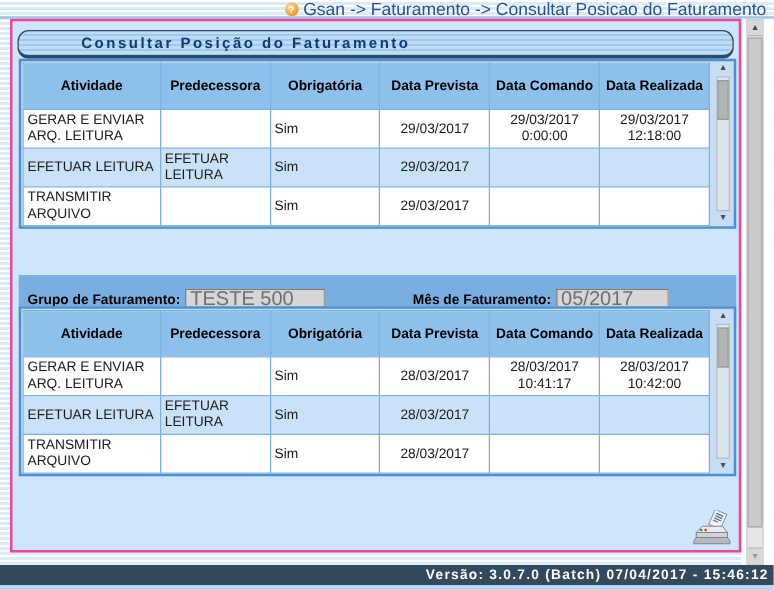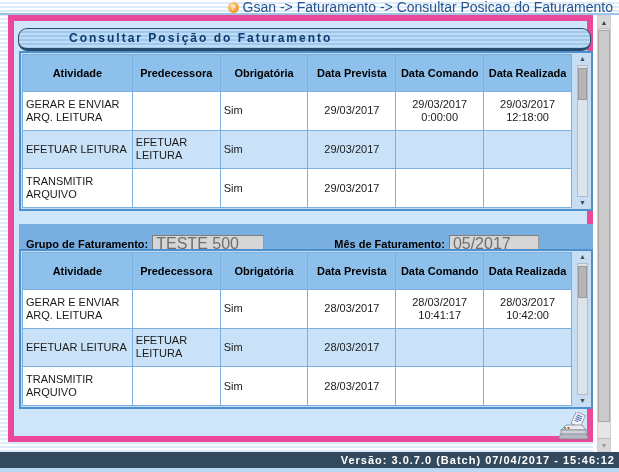--- a/index.html
+++ b/index.html
@@ -19,32 +19,32 @@
 
   
   .right-white { position:absolute; left:593px; top:15px; width:26px; height:437px; background:#ffffff; }
   .o-sb { position:absolute; left:597px; top:15px; width:14px; height:437px; background:#e6e6e6; border:1px solid #cfcfcf; }
   .o-sb .arr { position:absolute; left:0; width:12px; height:13px; background:#d8d8d8; text-align:center; font-size:7px; line-height:13px; }
   .o-sb .arr.up { top:0; color:#33495e; border-bottom:1px solid #bbb; }
   .o-sb .arr.dn { bottom:0; color:#9a9a9a; border-top:1px solid #bbb; }
   .o-sb .thumb { position:absolute; left:0; top:14px; width:12px; height:392px; background:#cbcbcb; border:1px solid #a8a8a8; }
 
   
-  .frame { position:absolute; left:8px; top:15px; width:585px; height:427px; background:#cfe5fa; border:6px solid #ec4899;text-decoration:underline; }
+  .frame { position:absolute; left:8px; top:15px; width:585px; height:427px; background:#cfe5fa; border:2px solid #ec4899;text-decoration:underline; }
 
   .title-box {
     position:absolute; left:4px; top:7px; width:573px; height:23px;
     background:repeating-linear-gradient(to bottom,#c1dbf3 0 2px,#9ec9ee 2px 4px);
     border:1px solid #274b6d; border-bottom-width:3px; border-radius:9px;
     color:#0d3a70; font-size:12px; font-weight:bold; letter-spacing:2px;
     line-height:19px; padding-left:50px;
   }
 
   
-  .grid-box { position:absolute; left:5px; width:574px; height:160px;
+  .grid-box { position:absolute; left:5px; width:574px; height:136px;
     border:2px solid #4e90cd; background:#c6ddf3; display:flex; padding:1px; }
   .grid-box.t1 { top:30px; }
   .grid-box.t2 { top:228px; }
   table.grid { flex:1 1 auto; border-collapse:collapse; table-layout:fixed; background:#ffffff; }
   table.grid th, table.grid td { border:1px solid #7cb0e0; font-size:11px; overflow:hidden; }
   table.grid th { background:#8ec0ec; color:#000; font-weight:bold; text-align:center; height:37px; line-height:13px; padding:1px 2px; }
   table.grid td { height:31px; line-height:13px; padding:1px 3px; color:#1a1a1a; background:#fff; }
   table.grid tr.alt td { background:#c9e2f8; }
   td.c-left { text-align:left; }
   td.c-center { text-align:center; }

